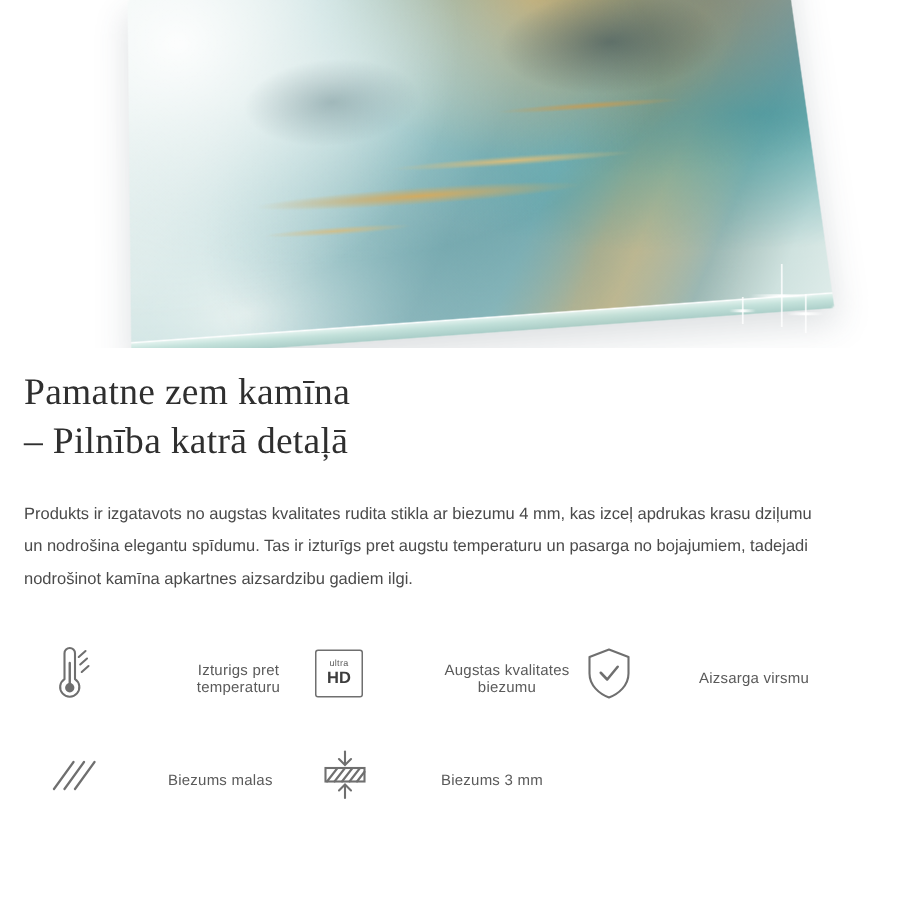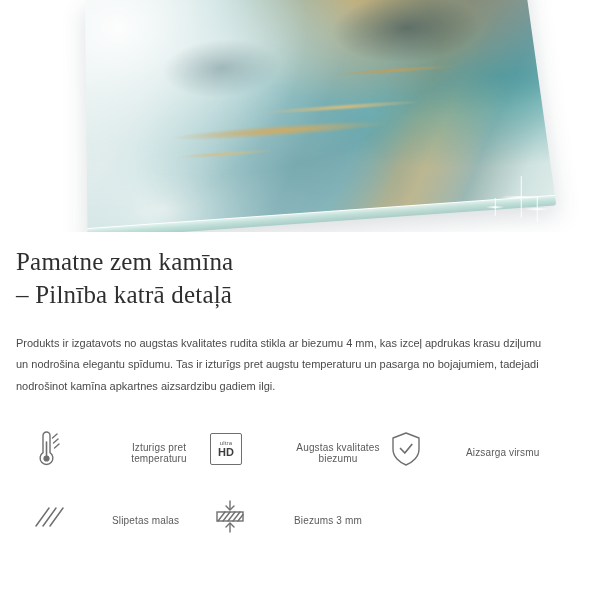--- a/index.html
+++ b/index.html
@@ -256,21 +256,21 @@
 
 
     <div class="feature">
       <div class="feature-icon">
         <svg width="38" height="30" viewBox="0 0 38 30" fill="none" stroke="#6f6f6f" stroke-width="1.5" stroke-linecap="round">
           <line x1="6" y1="24" x2="19" y2="6"></line>
           <line x1="13" y1="24" x2="26" y2="6"></line>
           <line x1="20" y1="24" x2="33" y2="6"></line>
         </svg>
       </div>
-      <div class="feature-label">Slipetas malas</div>
+      <div class="feature-label">Biezums malas</div>
     </div>
 
     <div class="feature">
       <div class="feature-icon">
         <svg width="40" height="38" viewBox="0 0 40 38" fill="none" stroke="#6f6f6f" stroke-width="1.4" stroke-linecap="round">
           <line x1="20" y1="3" x2="20" y2="11"></line>
           <polyline points="16,8 20,12 24,8"></polyline>
           <rect x="7" y="14" width="26" height="9"></rect>
           <line x1="8" y1="23" x2="15" y2="14"></line>
           <line x1="13" y1="23" x2="20" y2="14"></line>

